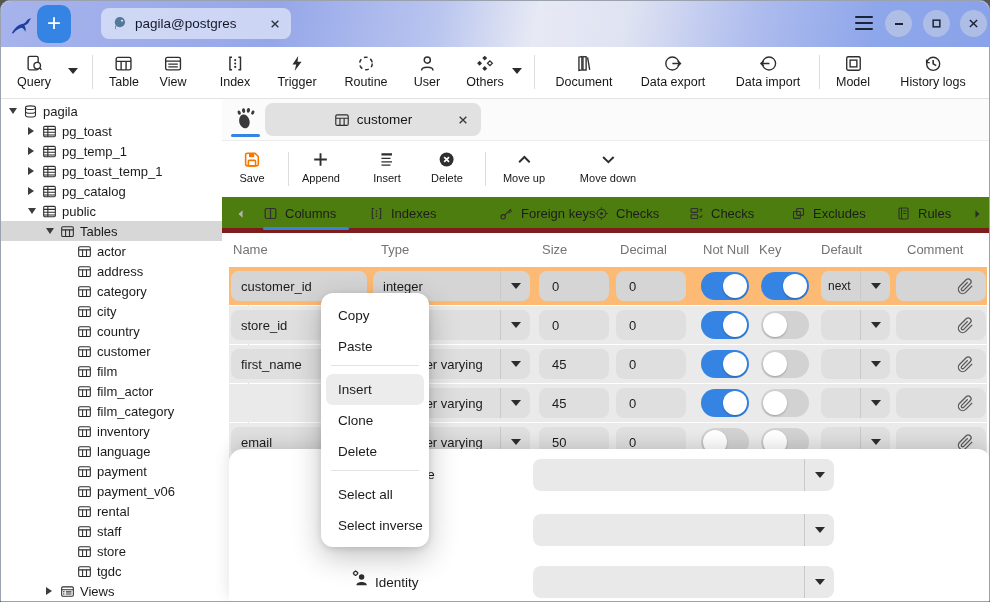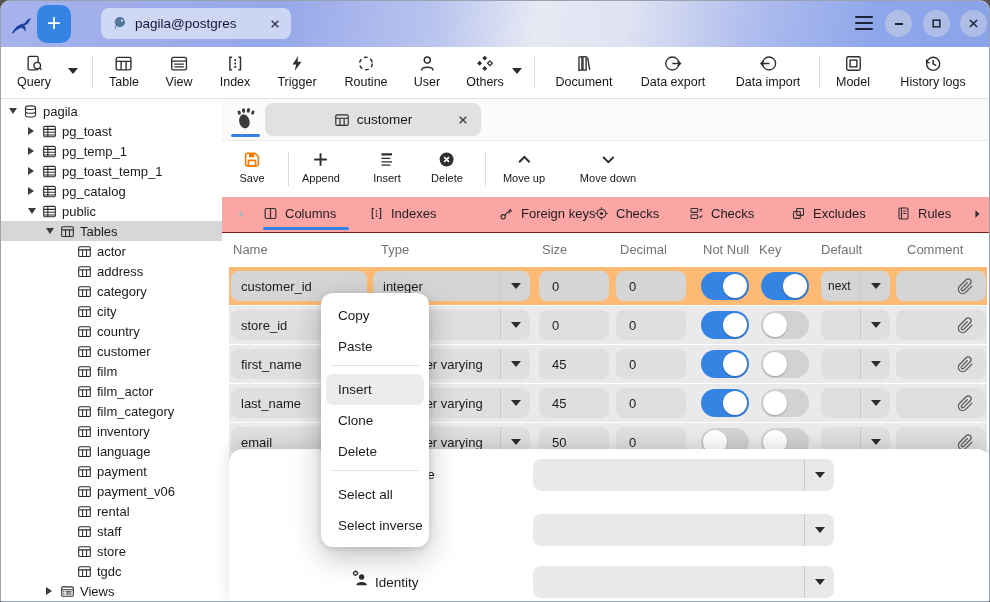--- a/index.html
+++ b/index.html
@@ -57,21 +57,21 @@
   #customer-tab .x{position:absolute;right:12px;width:12px;height:12px;color:#3a3a3a}
 
   
   #designer-toolbar{position:absolute;left:221px;top:140px;width:769px;height:56px;background:#fff}
   .dtitem{position:absolute;top:9px;transform:translateX(-50%);display:flex;flex-direction:column;align-items:center;gap:3px}
   .dtitem svg{width:19px;height:19px}
   .dtitem .tlabel{font-size:11px;color:#161616;white-space:nowrap}
   #designer-toolbar .vsep{top:11px;height:34px}
 
   
-  #section-tabs{position:absolute;left:221px;top:196px;width:769px;height:36px;background:#fca5a5;border-bottom:1px solid #7f1d1d;box-sizing:border-box}
+  #section-tabs{position:absolute;left:221px;top:196px;width:769px;height:36px;background:#4d7c0f;border-bottom:5px solid #7f1d1d;box-sizing:border-box}
   .stab{position:absolute;top:0;height:33px;display:flex;align-items:center;gap:7px}
   .stab svg{width:15px;height:15px}
   .stab span{font-size:13px;color:#1d1d1d;white-space:nowrap}
   #columns-underline{position:absolute;left:41px;top:30px;width:86px;height:3px;border-radius:2px;background:#3584e4}
   .pgchev{position:absolute;top:9px;width:14px;height:16px;color:#2c2c2c}
   .pgchev.dim{color:#b4b4b4}
 
   
   #grid-header{position:absolute;left:221px;top:232px;width:769px;height:34px;background:#fff}
   .ghl{position:absolute;top:0;line-height:34px;font-size:13px;color:#737373;white-space:nowrap}
@@ -410,21 +410,21 @@
     <div class="mtcaret" style="left:72px">
         <div class="caret"></div>
       </div>
     <div class="vsep" style="left:91px"></div>
     <div class="mtitem" style="left:123px">
         <svg class="ic" viewBox="0 0 18 18">
           <use href="#i-table"></use>
         </svg>
         <span class="tlabel">Table</span>
       </div>
-    <div class="mtitem" style="left:178px">
+    <div class="mtitem" style="left:172px">
         <svg class="ic" viewBox="0 0 18 18">
           <use href="#i-view"></use>
         </svg>
         <span class="tlabel">View</span>
       </div>
     <div class="mtitem" style="left:234px">
         <svg class="ic" viewBox="0 0 18 18">
           <use href="#i-index"></use>
         </svg>
         <span class="tlabel">Index</span>
@@ -864,21 +864,20 @@
         </span>
       </div>
     <div class="cell comment" style="left:667px;width:90px">
         <svg viewBox="0 0 24 24">
           <use href="#i-clip"></use>
         </svg>
       </div>
   </div>
 
   <div class="grow" style="top:383px">
-    <div class="cell name" style="left:2px;width:136px">last_name</div>
     <div class="cell" style="left:144px;width:157px">
         <span class="txt">character varying</span>
         <span class="cell-sep"></span>
         <span class="caretzone">
           <span class="caret"></span>
         </span>
       </div>
     <div class="cell num" style="left:310px;width:70px">45</div>
     <div class="cell num" style="left:387px;width:70px">0</div>
     <div class="toggle on" style="left:472px"></div>

